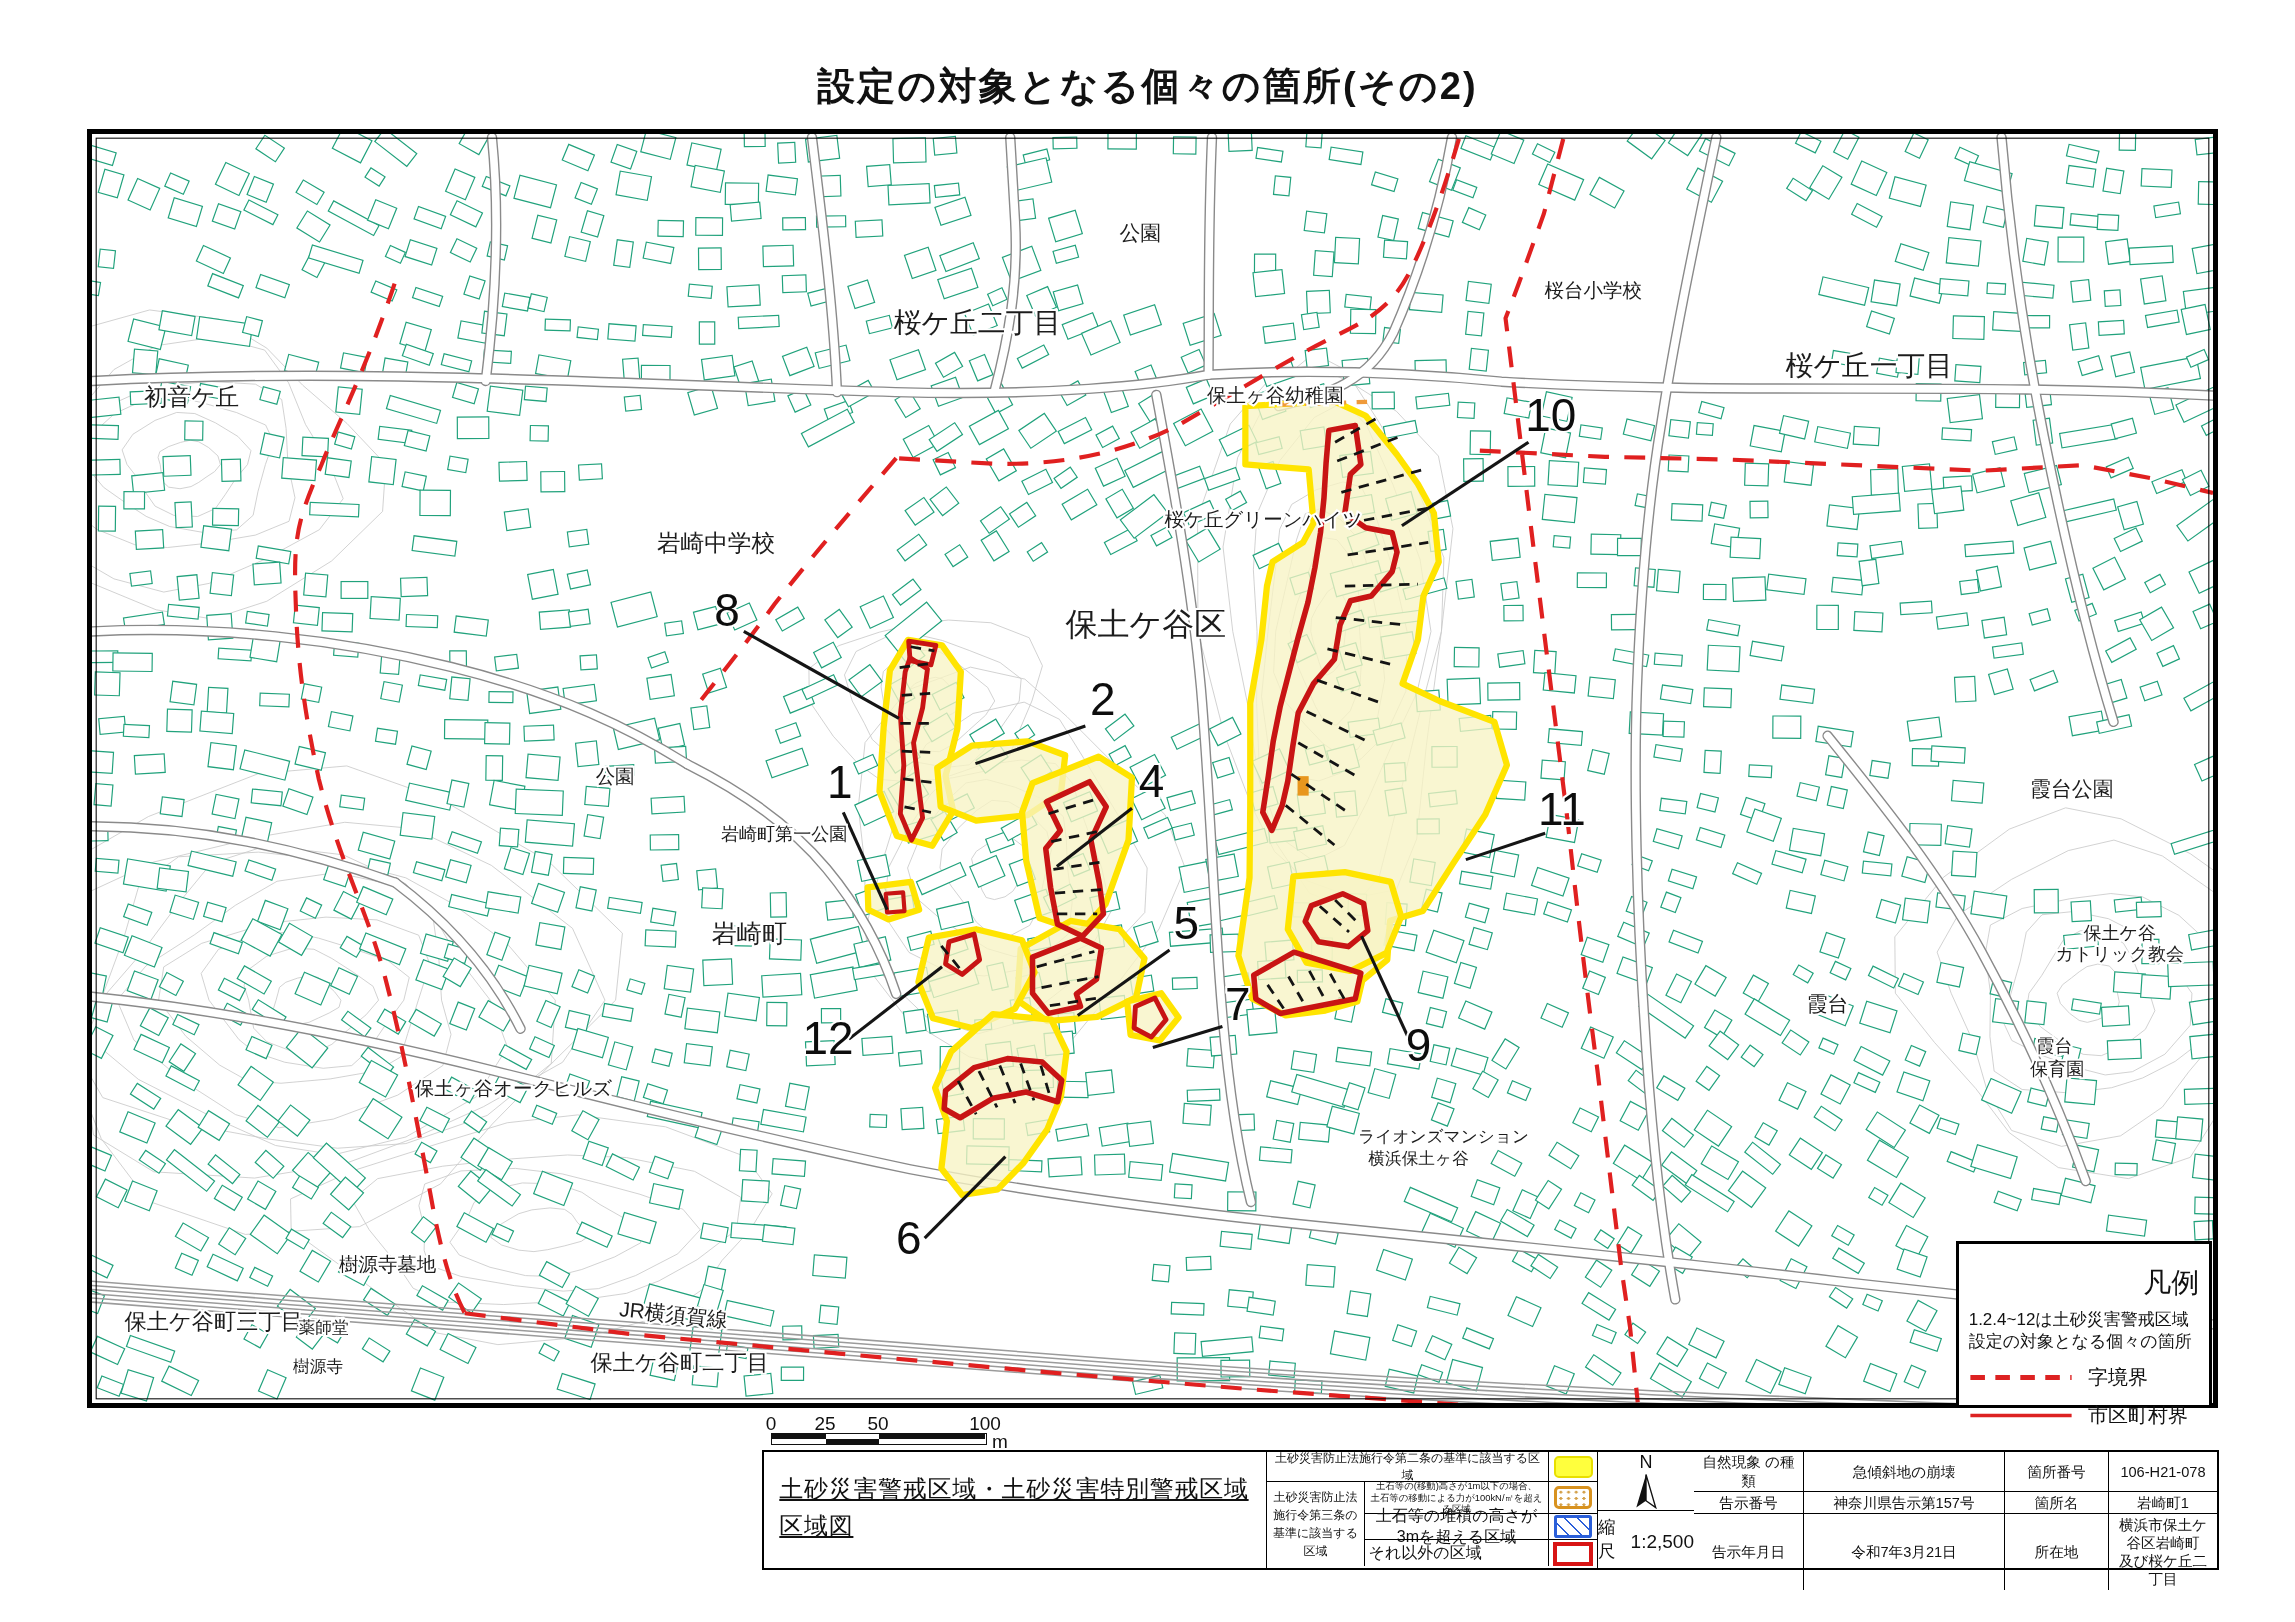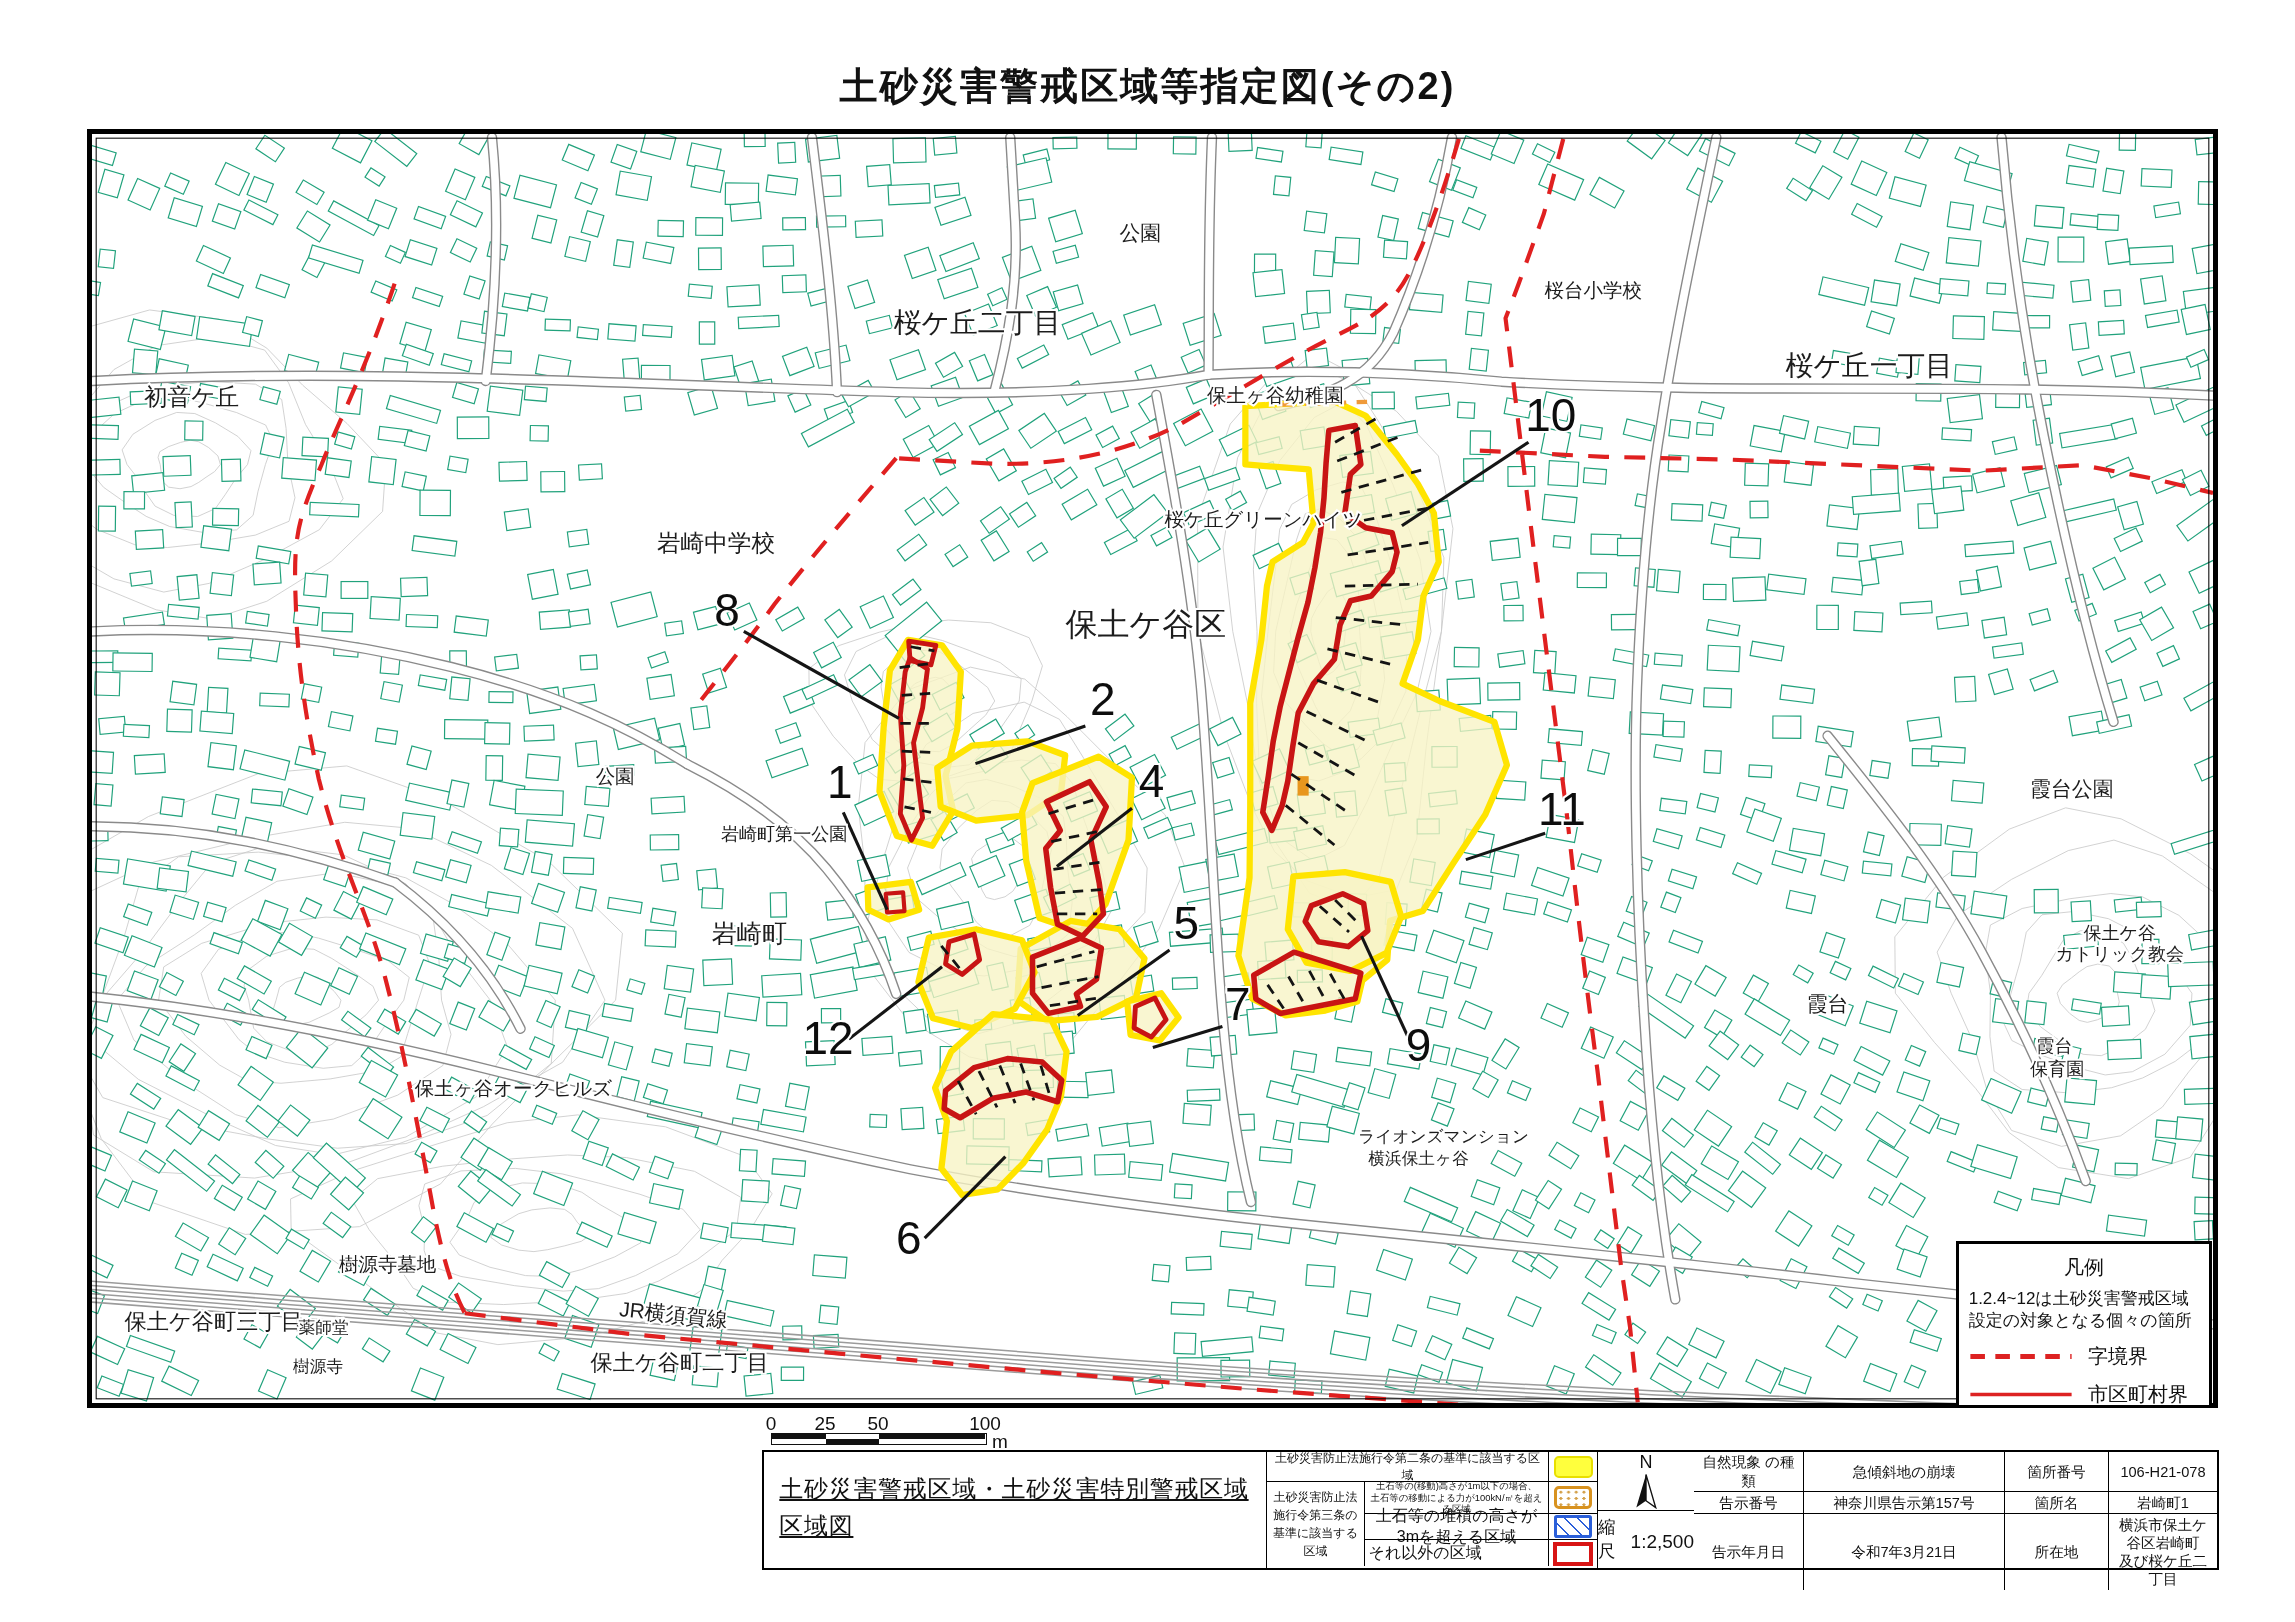--- a/index.html
+++ b/index.html
@@ -7,21 +7,21 @@
        font-family:"Liberation Sans","DejaVu Sans",sans-serif;color:#111;}
   .abs{position:absolute;}
   #doc-title{left:0;right:0;top:61px;text-align:center;font-size:38px;font-weight:bold;letter-spacing:2.1px;}
   #map-frame{left:87px;top:129px;width:2121px;height:1269px;border:5.6px solid #000;background:#fff;}
   #map-frame svg{display:block;width:100%;height:100%;}
   text{font-family:"Liberation Sans","DejaVu Sans",sans-serif;}
   .place{fill:#1c1c1c;font-weight:500;paint-order:stroke;stroke:#ffffff;stroke-width:6px;text-anchor:middle;}
   .callout{fill:#0d0d0d;font-size:66px;font-weight:500;paint-order:stroke;stroke:#ffffff;stroke-width:6px;text-anchor:middle;}
   
   #legend-box{left:1864px;top:1107px;width:256px;height:167px;border:3.5px solid #000;background:#fff;padding:4.2px 9.7px;box-sizing:border-box;z-index:5;}
-  #legend-box .lg-title{text-align:center;font-size:20px;font-weight:500;margin-top:6px;}
+  #legend-box .lg-title{text-align:right;font-size:28px;font-weight:500;margin-top:16px;}
   #legend-box .lg-note{font-size:17px;line-height:1.28;margin-top:7px;}
   .lg-row{display:flex;align-items:center;margin-top:11px;}
   .lg-row svg{flex:0 0 104px;}
   .lg-row .lg-lab{font-size:20px;margin-left:15.3px;}
   
   #scalebar{left:762px;top:1413px;width:292px;height:35px;}
   #scalebar .num{position:absolute;top:0;font-size:19px;transform:translateX(-50%);}
   #sb-bar{position:absolute;left:9px;top:19.5px;width:214px;height:10.4px;border:1.4px solid #111;box-sizing:content-box;}
   #sb-bar div{position:absolute;height:5.2px;}
   #sb-unit{position:absolute;left:230px;top:18px;font-size:19px;}
@@ -52,21 +52,21 @@
   #p-info{flex:1;display:grid;grid-template-columns:109px 201px 104px 1fr;grid-auto-rows:1fr;}
   #p-info>div{box-sizing:border-box;border-left:1.4px solid #000;border-top:1.4px solid #000;
               display:flex;flex-direction:column;align-items:center;justify-content:center;
               font-size:14.6px;text-align:center;line-height:1.25;padding:1.4px 2.8px;}
   #p-info>div.rowtop{border-top:none;}
   #p-info>div.colfirst{border-left:none;}
 </style>
 </head>
 <body>
 
-<div id="doc-title" class="abs">土砂災害警戒区域等指定図(その2)</div>
+<div id="doc-title" class="abs">設定の対象となる個々の箇所(その2)</div>
 
 <div id="map-frame" class="abs">
 <svg id="map-svg" viewBox="125 185 3049 1824" preserveAspectRatio="none">
   <g id="g-contours">
         <polygon points="482.9,1430.0 480.1,1440.2 466.0,1448.4 450.2,1455.7 437.0,1461.8 422.0,1464.9 403.5,1462.6 389.2,1454.3 385.8,1442.3 389.6,1430.0 392.4,1419.8 394.5,1411.6 403.5,1404.3 420.7,1398.2 438.2,1395.1 450.2,1397.4 460.7,1405.7 473.5,1417.7" fill="none" stroke="#c9c9c9" stroke-width="1.2"></polygon>
         <polygon points="536.9,1430.0 519.0,1451.0 492.2,1473.4 469.9,1493.4 446.0,1504.8 411.7,1503.2 376.5,1489.9 357.4,1470.3 353.7,1449.9 350.2,1430.0 343.6,1409.0 349.2,1386.6 376.5,1366.6 413.5,1355.2 444.1,1356.8 469.9,1370.1 500.4,1389.7 529.1,1410.1" fill="none" stroke="#c9c9c9" stroke-width="1.2"></polygon>
         <polygon points="573.2,1430.0 545.0,1468.4 521.3,1503.1 498.4,1524.0 457.4,1527.9 402.1,1519.2 358.4,1504.6 336.3,1486.7 318.0,1462.7 293.2,1430.0 281.9,1391.6 306.8,1356.9 358.4,1336.0 408.7,1332.1 450.7,1340.8 498.4,1355.4 550.7,1373.3 581.1,1397.3" fill="none" stroke="#c9c9c9" stroke-width="1.2"></polygon>
         <polygon points="594.1,1430.0 578.9,1477.8 568.7,1511.7 534.6,1531.5 467.3,1543.2 396.6,1549.4 348.0,1545.4 308.6,1523.4 259.9,1481.9 220.7,1430.0 228.1,1382.2 282.7,1348.3 348.0,1328.5 402.5,1316.8 461.4,1310.6 534.6,1314.6 594.6,1336.6 610.7,1378.1" fill="none" stroke="#c9c9c9" stroke-width="1.2"></polygon>
         <polygon points="627.5,1430.0 641.1,1479.2 629.5,1523.8 564.6,1566.4 472.0,1600.9 394.2,1613.4 331.2,1594.4 257.9,1547.4 185.3,1487.4 160.9,1430.0 202.5,1380.8 272.0,1336.2 331.2,1293.6 391.0,1259.1 475.2,1246.6 564.6,1265.6 615.4,1312.6 623.8,1372.6" fill="none" stroke="#c9c9c9" stroke-width="1.2"></polygon>
         <polygon points="697.5,1430.0 722.2,1497.5 677.8,1568.7 576.3,1626.6 473.2,1652.1 388.9,1638.9 296.3,1597.2 191.8,1543.9 126.0,1488.9 137.5,1430.0 196.0,1362.5 248.8,1291.3 296.3,1233.4 376.0,1207.9 486.2,1221.1 576.3,1262.8 620.7,1316.1 652.2,1371.1" fill="none" stroke="#c9c9c9" stroke-width="1.2"></polygon>

